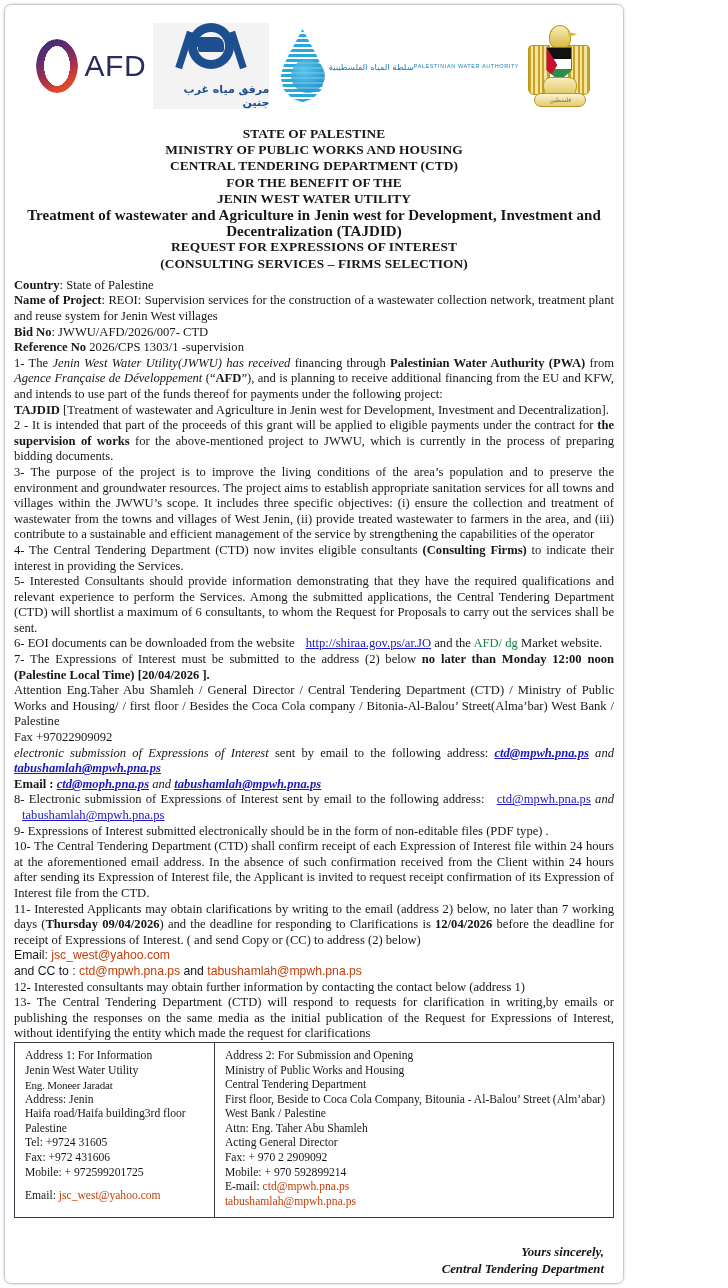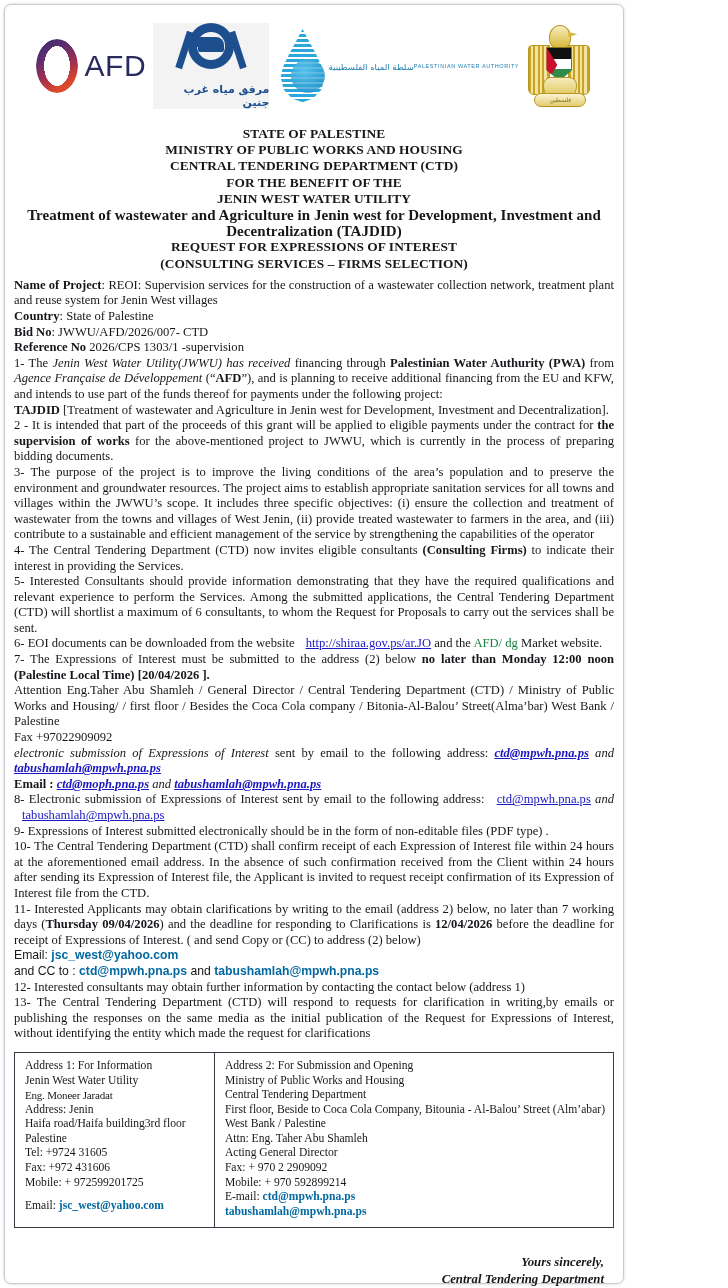--- a/index.html
+++ b/index.html
@@ -275,39 +275,37 @@
     margin: 0;
   }
   b, .b { font-weight: bold; }
   i, .i { font-style: italic; }
   .link {
     color: #1b17c2;
     text-decoration: underline;
     padding-left: 8px;
   }
   .link-plain {
-    color: #0369a1;
+    color: #c2410c;
     text-decoration: none;
-    font-weight: bold;
   }
   .link-bi {
     color: #1b17c2;
     text-decoration: underline;
     font-weight: bold;
     font-style: italic;
   }
   .afd-orange { color: #15803d; }
   .sans {
     font-family: "Liberation Sans", sans-serif;
     font-size: 12.2px;
   }
 
   
   .addr-table {
-    margin-top: 10px;
     display: flex;
     border: 1px solid #3a3a45;
     font-size: 11.6px;
     line-height: 14.6px;
   }
   .addr-col {
     padding: 6px 8px 8px 10px;
     box-sizing: border-box;
   }
   .addr-col.left {
@@ -394,23 +392,23 @@
       <div>CENTRAL TENDERING DEPARTMENT (CTD)</div>
       <div>FOR THE BENEFIT OF THE</div>
       <div>JENIN WEST WATER UTILITY</div>
       <div class="wide">Treatment of wastewater and Agriculture in Jenin west for Development, Investment and Decentralization (TAJDID)</div>
       <div>REQUEST FOR EXPRESSIONS OF INTEREST</div>
       <div class="last">(CONSULTING SERVICES – FIRMS SELECTION)</div>
     </div>
 
     <div class="body-text">
 
+      <p><b>Country</b><span>: State of Palestine</span></p>
+
       <p><b>Name of Project</b><span>: REOI: Supervision services for the construction of a wastewater collection network, treatment plant and reuse system for Jenin West villages</span></p>
-
-      <p><b>Country</b><span>: State of Palestine</span></p>
 
       <p><b>Bid No</b><span>: JWWU/AFD/2026/007- CTD</span></p>
 
       <p><b>Reference No</b><span> 2026/CPS 1303/1 -supervision</span></p>
 
       <p><span>1- The </span><i>Jenin West Water Utility(JWWU) has received</i><span> financing through </span><b>Palestinian Water Authurity (PWA)</b><span> from </span><i>Agence Française de Développement</i><span> (“</span><b>AFD</b><span>”), and is planning to receive additional financing from the EU and KFW, and intends to use part of the funds thereof for payments under the following project:</span></p>
 
       <p><b>TAJDID</b><span> [Treatment of wastewater and Agriculture in Jenin west for Development, Investment and Decentralization].</span></p>
 
       <p><span>2 - It is intended that part of the proceeds of this grant will be applied to eligible payments under the contract for </span><b>the supervision of works</b><span> for the above-mentioned project to JWWU, which is currently in the process of preparing bidding documents.</span></p>

